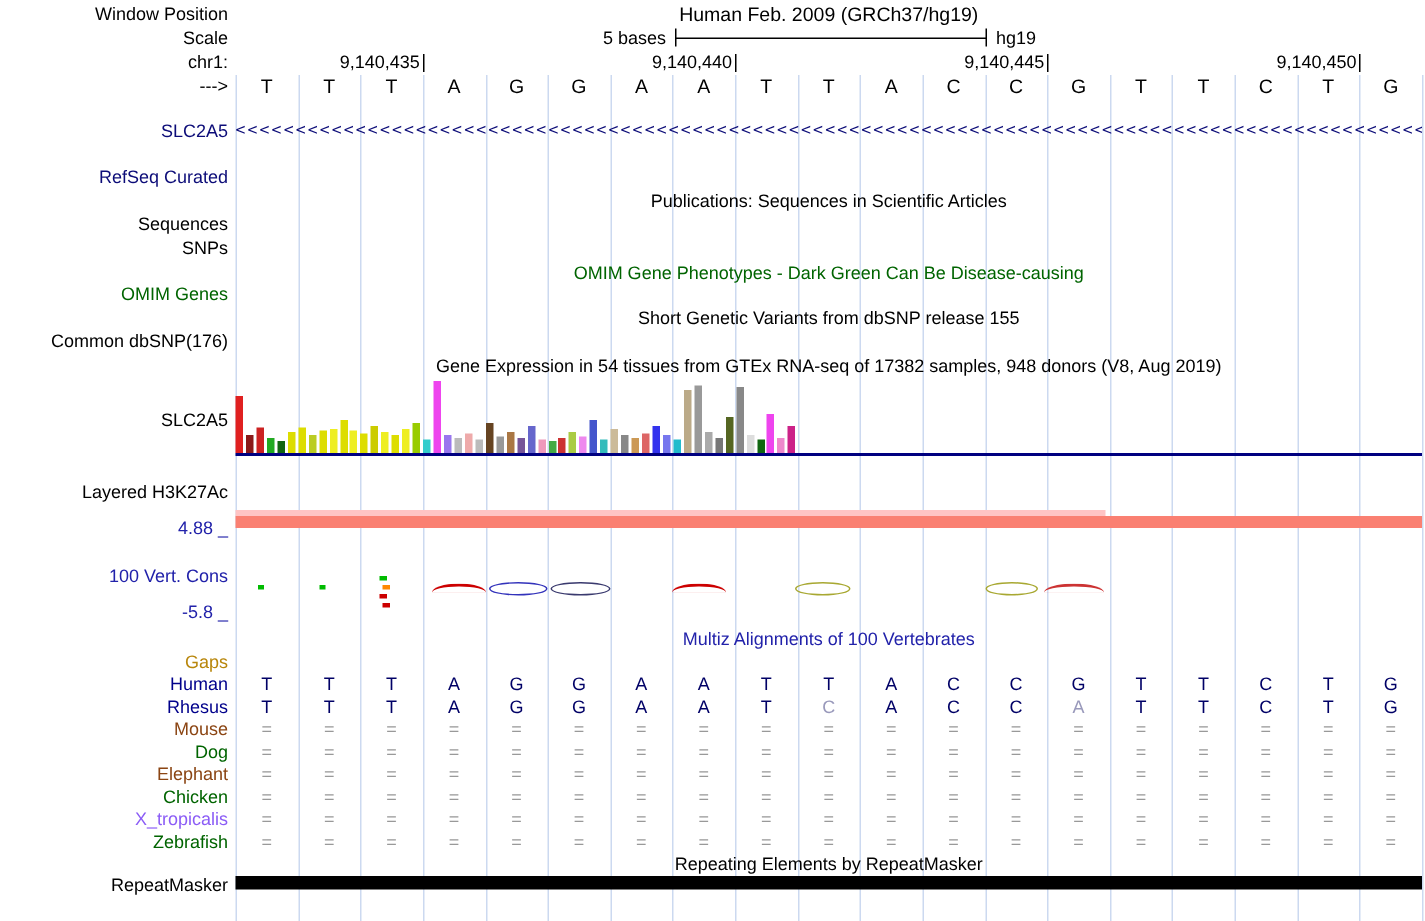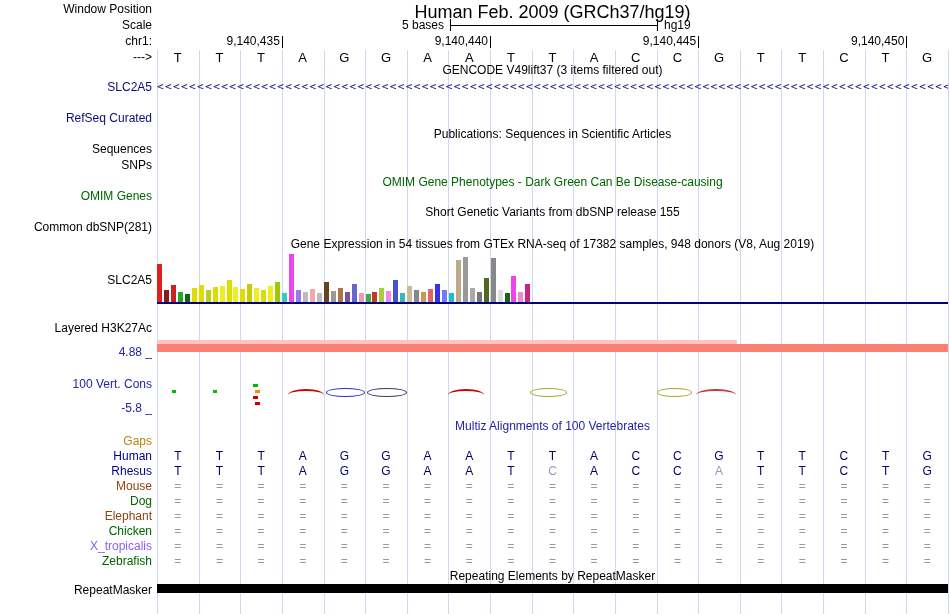--- a/index.html
+++ b/index.html
@@ -8,21 +8,21 @@
     font-family:"Liberation Sans",sans-serif;overflow:hidden;color:#000;
   }
   .llabel{position:absolute;left:0;width:152px;text-align:right;font-size:12px;
           line-height:14px;white-space:nowrap;color:#000;z-index:2;}
   .ctitle{position:absolute;left:157px;width:791px;text-align:center;font-size:12px;
           line-height:13px;white-space:nowrap;color:#000;z-index:2;}
   .navy{color:#0c0c78;}
   .green{color:#006400;}
   .blue{color:#2222aa;}
   .titlebar{position:absolute;left:157px;top:2px;width:791px;display:flex;
-            justify-content:center;gap:16px;font-size:18px;z-index:2;white-space:nowrap;}
+            justify-content:center;gap:16px;font-size:13px;z-index:2;white-space:nowrap;}
   .hairline{position:absolute;background:#000;z-index:2;}
   #gencode-arrows{
     position:absolute;left:157px;top:81px;width:791px;height:12px;overflow:hidden;
     font-family:"DejaVu Sans Mono",monospace;font-size:11px;line-height:11px;
     letter-spacing:1.4px;color:#0c0c78;z-index:2;white-space:nowrap;
   }
   #gtex-baseline{position:absolute;left:157px;top:302px;width:791px;height:2px;background:#000080;z-index:2;}
   #h3k27ac-light{position:absolute;left:157px;top:340px;width:580px;height:4px;background:#ffc4c4;z-index:2;}
   #h3k27ac-main{position:absolute;left:157px;top:344px;width:791px;height:8px;background:#fa8072;z-index:2;}
   #repeat-bar{position:absolute;left:157px;top:584px;width:791px;height:9px;background:#000;z-index:2;}
@@ -44,29 +44,28 @@
   <div class="hairline" style="left:450px;top:25px;width:208px;height:1px"></div>
   <div class="hairline" style="left:450px;top:19px;width:1px;height:12px"></div>
   <div class="hairline" style="left:657px;top:19px;width:1px;height:12px"></div>
   <div style="position:absolute;left:664px;top:18px;font-size:12px;z-index:2">hg19</div>
 
   <div class="llabel navy" style="top:80px">SLC2A5</div>
   <div class="llabel navy" style="top:111px">RefSeq Curated</div>
   <div class="llabel" style="top:142px">Sequences</div>
   <div class="llabel" style="top:158px">SNPs</div>
   <div class="llabel green" style="top:189px">OMIM Genes</div>
-  <div class="llabel" style="top:220px">Common dbSNP(281)</div>
+  <div class="llabel" style="top:220px">Common dbSNP(176)</div>
   <div class="llabel" style="top:273px">SLC2A5</div>
   <div class="llabel" style="top:321px">Layered H3K27Ac</div>
   <div class="llabel blue" style="top:345px">4.88 _</div>
   <div class="llabel blue" style="top:377px">100 Vert. Cons</div>
   <div class="llabel blue" style="top:401px">-5.8 _</div>
   <div class="llabel" style="top:583px">RepeatMasker</div>
 
-  <div class="ctitle" style="top:64px">GENCODE V49lift37 (3 items filtered out)</div>
   <div class="ctitle green" style="top:176px">OMIM Gene Phenotypes - Dark Green Can Be Disease-causing</div>
   <div class="ctitle" style="top:128px">Publications: Sequences in Scientific Articles</div>
   <div class="ctitle" style="top:206px">Short Genetic Variants from dbSNP release 155</div>
   <div class="ctitle" style="top:238px">Gene Expression in 54 tissues from GTEx RNA-seq of 17382 samples, 948 donors (V8, Aug 2019)</div>
   <div class="ctitle blue" style="top:420px">Multiz Alignments of 100 Vertebrates</div>
   <div class="ctitle" style="top:570px">Repeating Elements by RepeatMasker</div>
 
   <div id="gencode-arrows">&lt;&lt;&lt;&lt;&lt;&lt;&lt;&lt;&lt;&lt;&lt;&lt;&lt;&lt;&lt;&lt;&lt;&lt;&lt;&lt;&lt;&lt;&lt;&lt;&lt;&lt;&lt;&lt;&lt;&lt;&lt;&lt;&lt;&lt;&lt;&lt;&lt;&lt;&lt;&lt;&lt;&lt;&lt;&lt;&lt;&lt;&lt;&lt;&lt;&lt;&lt;&lt;&lt;&lt;&lt;&lt;&lt;&lt;&lt;&lt;&lt;&lt;&lt;&lt;&lt;&lt;&lt;&lt;&lt;&lt;&lt;&lt;&lt;&lt;&lt;&lt;&lt;&lt;&lt;&lt;&lt;&lt;&lt;&lt;&lt;&lt;&lt;&lt;&lt;&lt;&lt;&lt;&lt;&lt;&lt;&lt;&lt;&lt;&lt;&lt;</div>
   <div id="gtex-baseline"></div>
   <div id="h3k27ac-light"></div>

